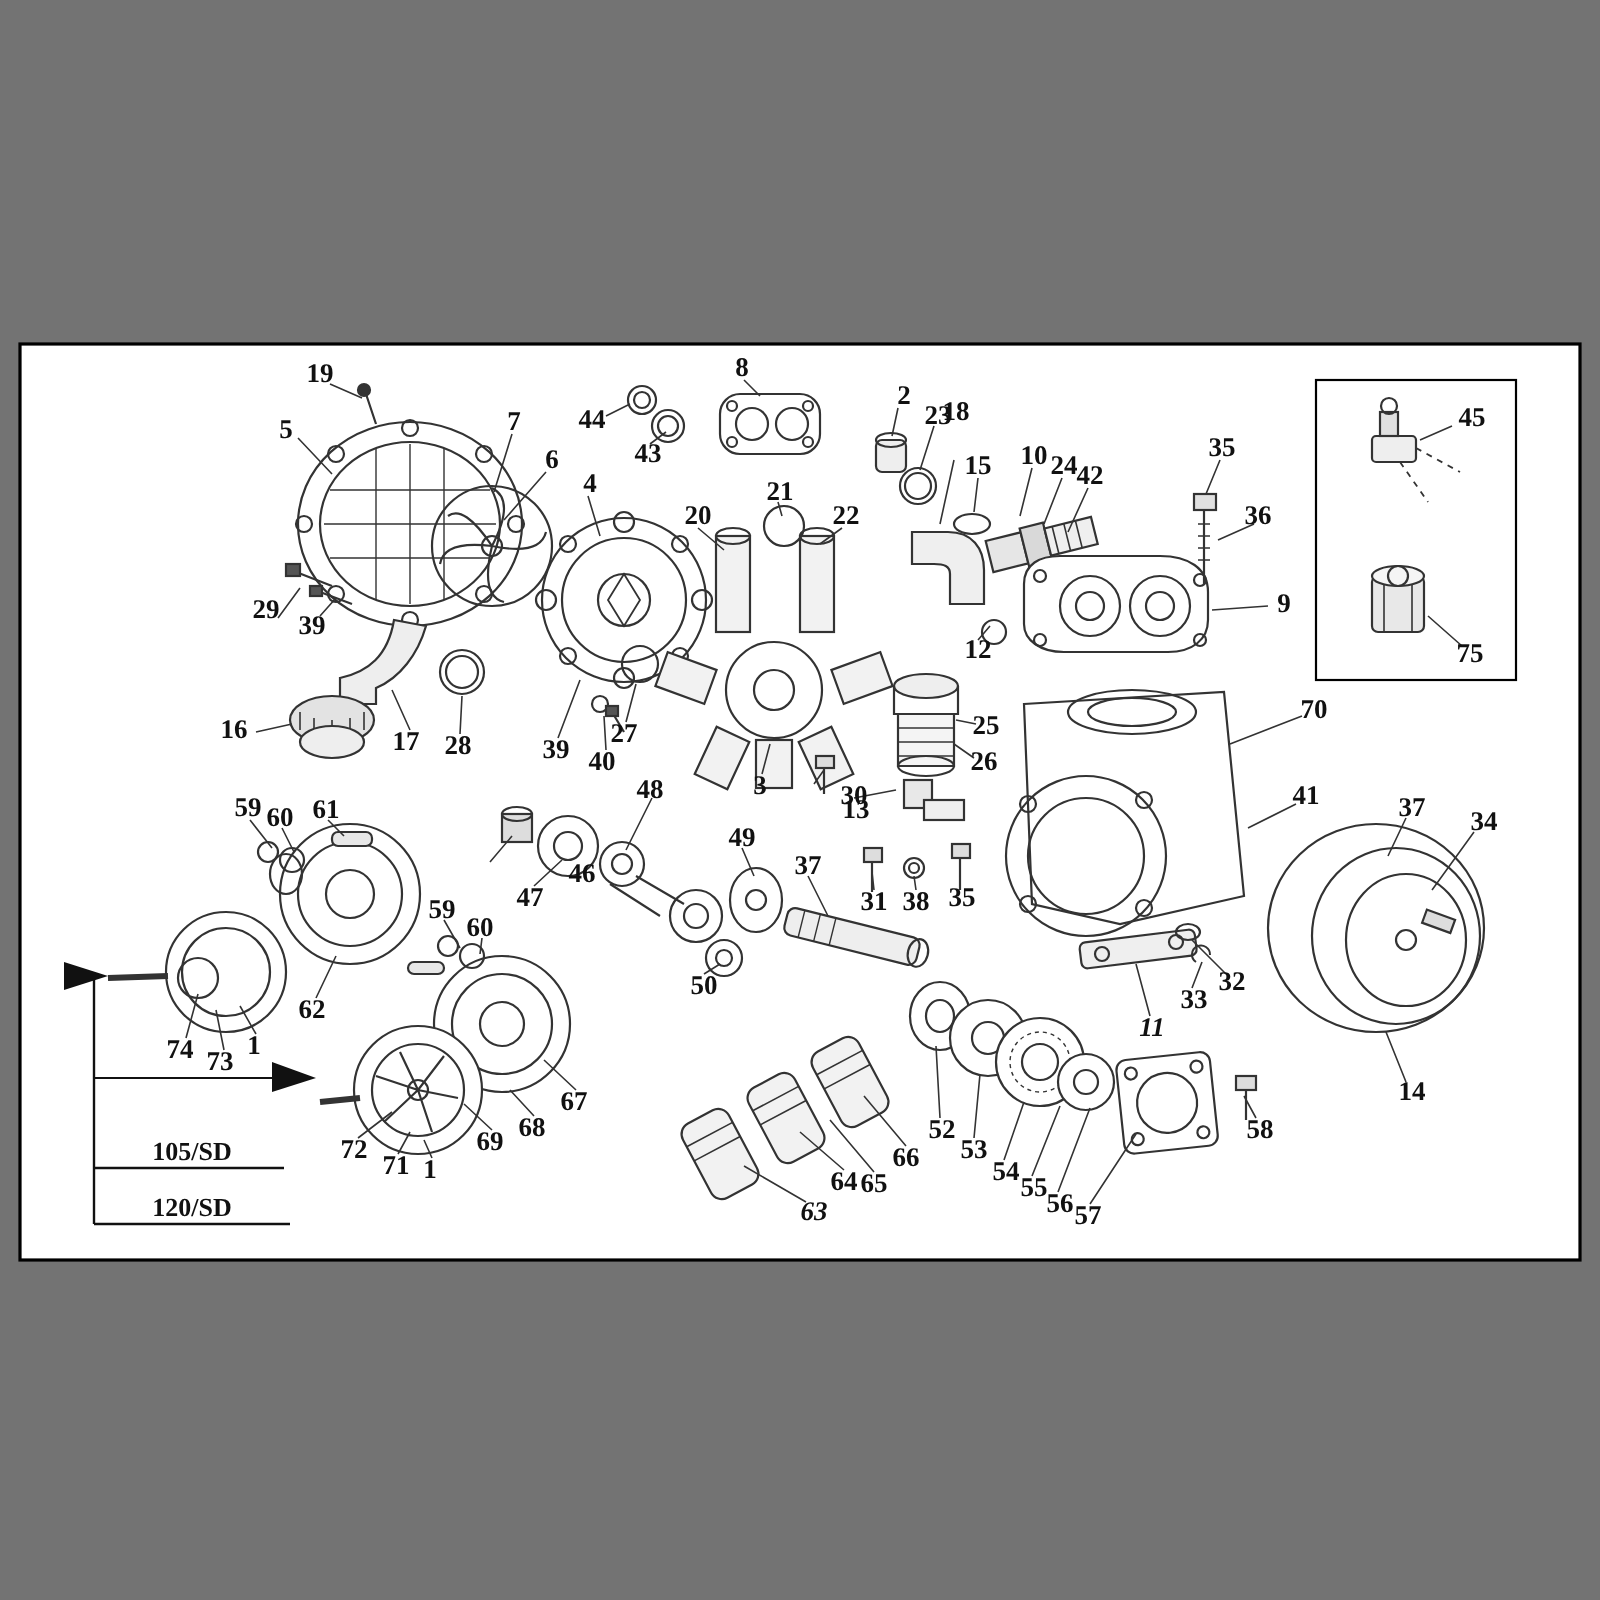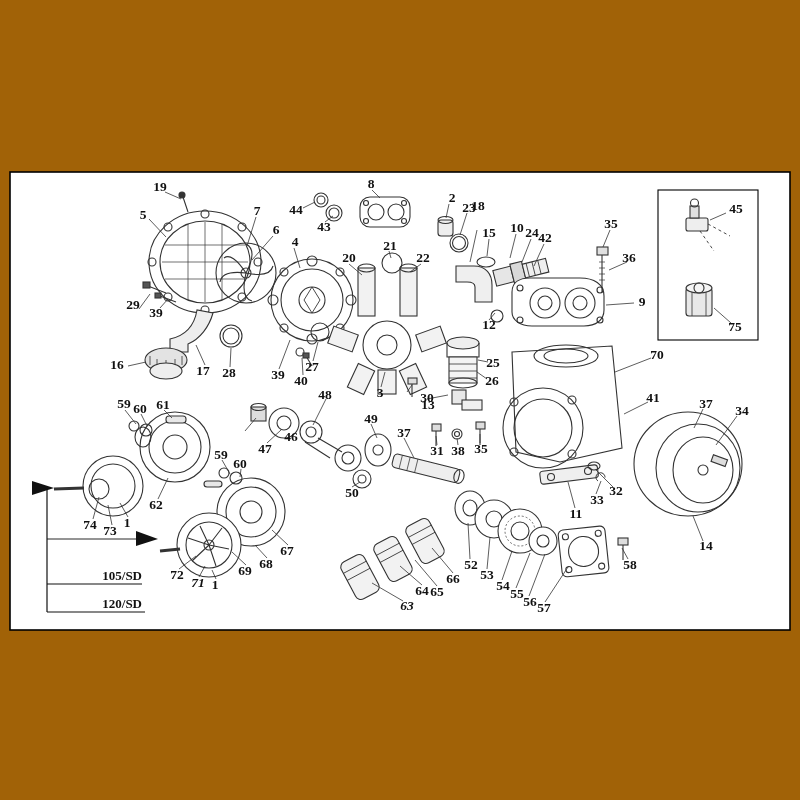--- a/index.html
+++ b/index.html
@@ -1,23 +1,23 @@
 <!DOCTYPE html>
 <html><head>
 <meta charset="utf-8">
 <style>
   html,body{margin:0;padding:0;background:#fff;}
-  .page{position:relative;width:800px;height:800px;background:#a16207;overflow:hidden;
+  .page{position:relative;width:800px;height:800px;background:#737373;overflow:hidden;
         font-family:"Liberation Serif", serif;}
   .art-layer{position:absolute;left:0;top:0;width:800px;height:800px;}
   .labels-layer{position:absolute;left:0;top:0;width:800px;height:800px;pointer-events:none;}
   .part-label{position:absolute;transform:translate(-50%,-50%);
               font:bold 13.5px "Liberation Serif", serif;color:#111;white-space:nowrap;}
   .model-label{position:absolute;font:bold 13px "Liberation Serif", serif;color:#111;
-               width:92px;text-align:right;}
+               width:92px;text-align:center;}
 </style>
 </head>
 <body>
 
 <div class="page">
 
   <svg class="art-layer" width="800" height="800" viewBox="0 0 800 800" xmlns="http://www.w3.org/2000/svg">
 
     <g stroke="#000" fill="none">
       <rect x="10" y="172" width="780" height="458" stroke-width="1.6" fill="#ffffff"></rect>
@@ -378,24 +378,24 @@
       <span class="part-label" style="left: 742px; top: 411px;">34</span>
       <span class="part-label" style="left: 221px; top: 455px;">59</span>
       <span class="part-label" style="left: 240px; top: 464px;">60</span>
       <span class="part-label" style="left: 352px; top: 493px;">50</span>
       <span class="part-label" style="left: 156px; top: 505px;">62</span>
       <span class="part-label" style="left: 90px; top: 525px;">74</span>
       <span class="part-label" style="left: 110px; top: 531px;">73</span>
       <span class="part-label" style="left: 127px; top: 523px;">1</span>
       <span class="part-label" style="left: 616px; top: 491px;">32</span>
       <span class="part-label" style="left: 597px; top: 500px;">33</span>
-      <span class="part-label" style="left: 576px; top: 514px;">11</span>
+      <span class="part-label" style="left: 576px; top: 514px; font-style: italic;">11</span>
       <span class="part-label" style="left: 706px; top: 546px;">14</span>
       <span class="part-label" style="left: 177px; top: 575px;">72</span>
-      <span class="part-label" style="left: 198px; top: 583px; font-style: italic;">71</span>
+      <span class="part-label" style="left: 198px; top: 583px;">71</span>
       <span class="part-label" style="left: 215px; top: 585px;">1</span>
       <span class="part-label" style="left: 245px; top: 571px;">69</span>
       <span class="part-label" style="left: 266px; top: 564px;">68</span>
       <span class="part-label" style="left: 287px; top: 551px;">67</span>
       <span class="part-label" style="left: 471px; top: 565px;">52</span>
       <span class="part-label" style="left: 487px; top: 575px;">53</span>
       <span class="part-label" style="left: 503px; top: 586px;">54</span>
       <span class="part-label" style="left: 517px; top: 594px;">55</span>
       <span class="part-label" style="left: 530px; top: 602px;">56</span>
       <span class="part-label" style="left: 544px; top: 608px;">57</span>

